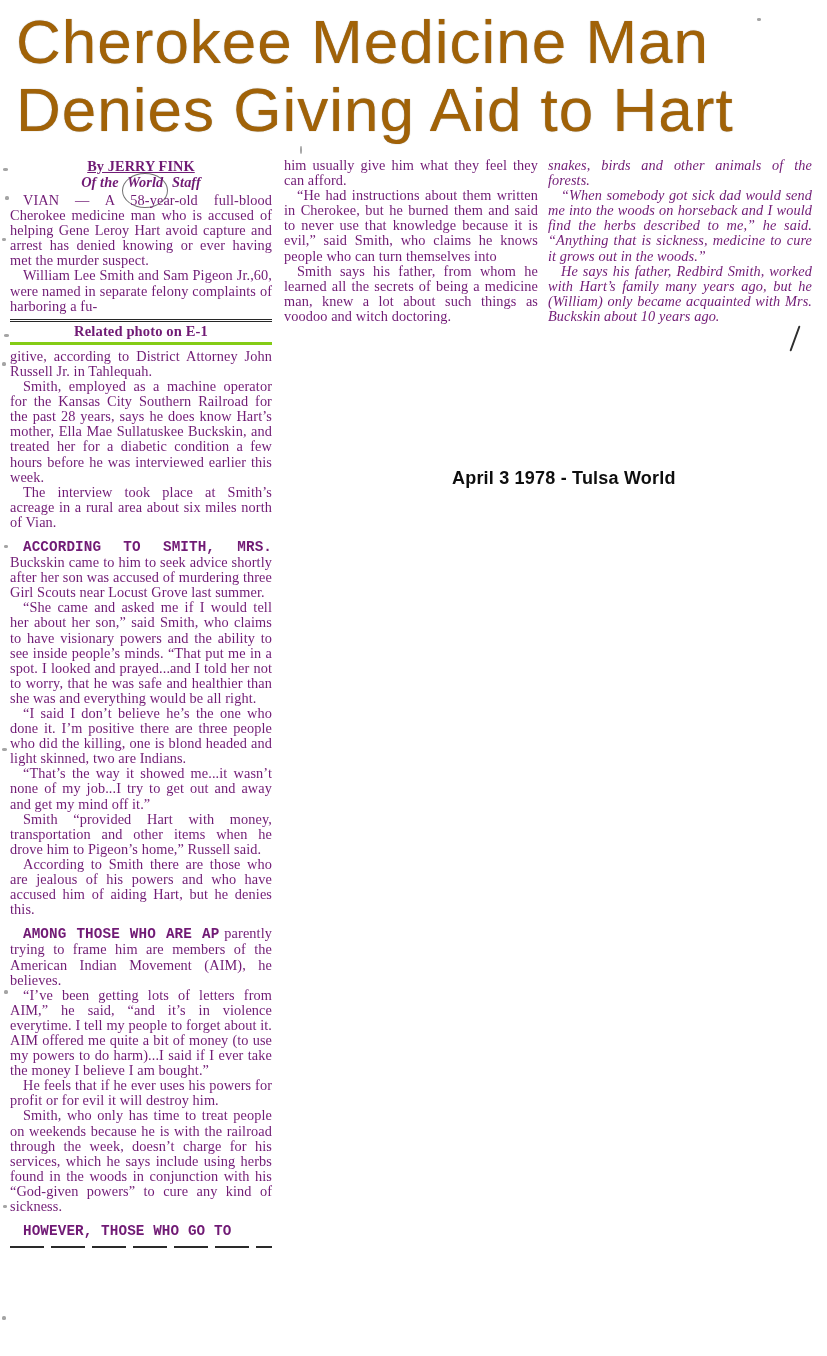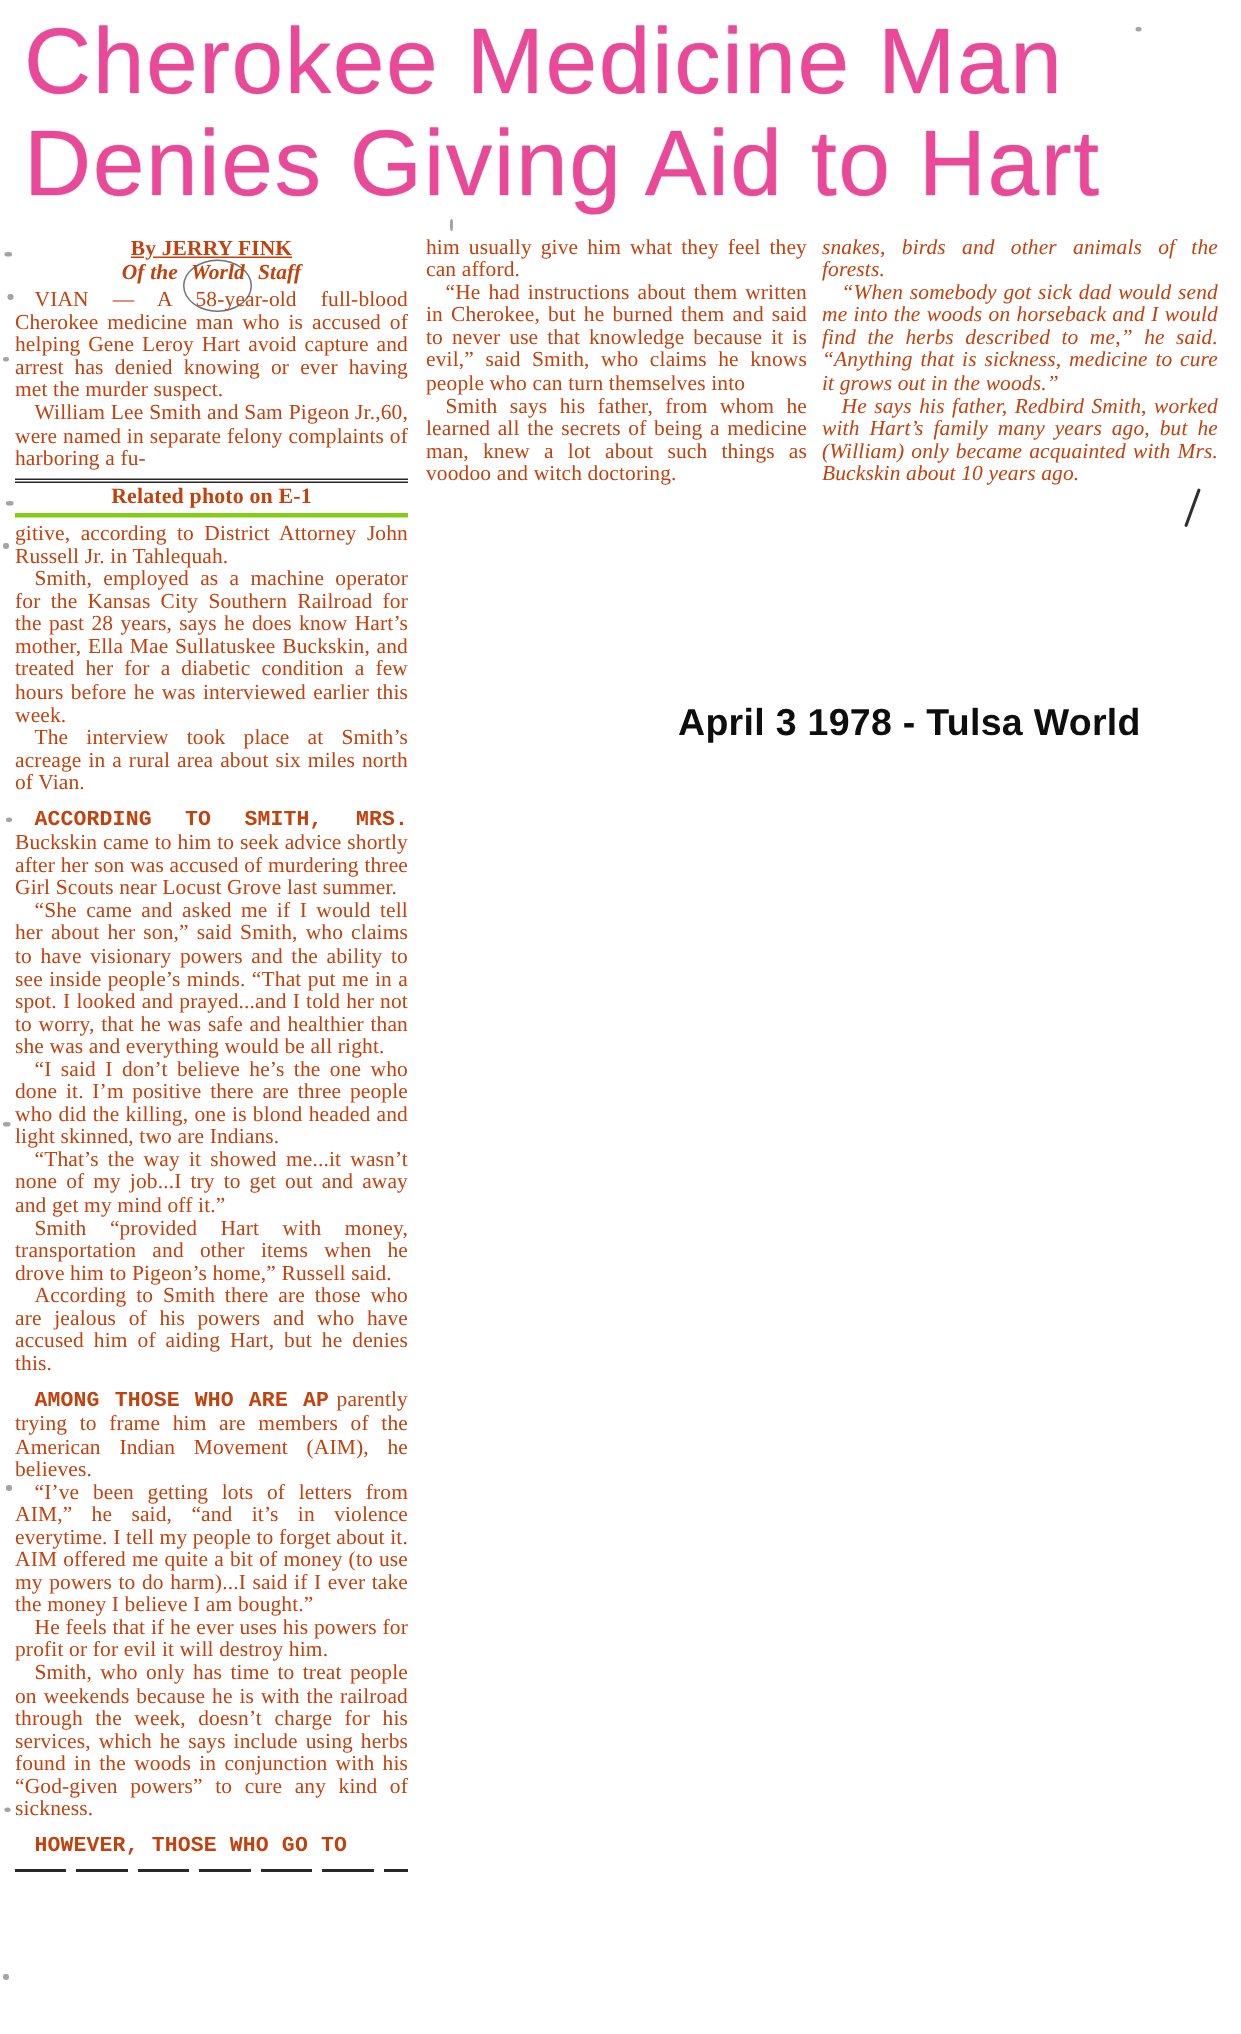--- a/index.html
+++ b/index.html
@@ -4,27 +4,27 @@
 <style>
   html,body{margin:0;padding:0;}
   body{
     width:827px;height:1356px;position:relative;background:#ffffff;
     font-family:"Liberation Serif", serif;overflow:hidden;color:#1c1c1c;
   }
   .headline{
     position:absolute;left:16px;top:8px;
     font-family:"Liberation Sans", sans-serif;
     font-weight:normal;font-size:62px;line-height:68px;letter-spacing:1px;
-    color:#ec4899;white-space:nowrap;
+    color:#a16207;white-space:nowrap;
     text-shadow:0 0 1px rgba(40,40,40,.55);
   }
   .col{
     position:absolute;top:158px;
     font-size:14.3px;line-height:15.1px;letter-spacing:.1px;
-    text-align:justify;color:#c2410c;
+    text-align:justify;color:#701a75;
   }
   #col1{left:10px;width:262px;}
   #col2{left:284px;width:254px;}
   #col3{left:548px;width:264px;font-style:italic;}
   .par{margin:0;text-indent:13px;}
   .par.noindent{text-indent:0;}
   .par.gap{margin-top:9px;}
   .lead{font-weight:bold;font-family:Liberation Mono, monospace;}
   .byline{text-align:center;font-weight:bold;margin:0 0 3px 0;line-height:16px;}
   .byline .name{text-decoration:underline;}
@@ -39,21 +39,21 @@
     font-size:14.6px;
     border-top:3px double #272727;border-bottom:3px solid #84cc16;
   }
   .dash-rule{
     margin-top:7px;height:2px;
     background:repeating-linear-gradient(90deg,#2a2a2a 0 34px,transparent 34px 41px);
   }
   .stamp{
     position:absolute;left:452px;top:468px;
     font-family:"Liberation Sans", sans-serif;font-weight:bold;
-    font-size:25px;color:#0e0e0e;letter-spacing:.2px;
+    font-size:18px;color:#0e0e0e;letter-spacing:.2px;
   }
   .slash{
     position:absolute;left:794px;top:325px;width:2px;height:27px;
     background:#2f2f2f;transform:rotate(20deg);border-radius:1px;
   }
   .speck{position:absolute;background:#4a4a4a;border-radius:40%;opacity:.5;}
 </style>
 </head>
 <body>
 

